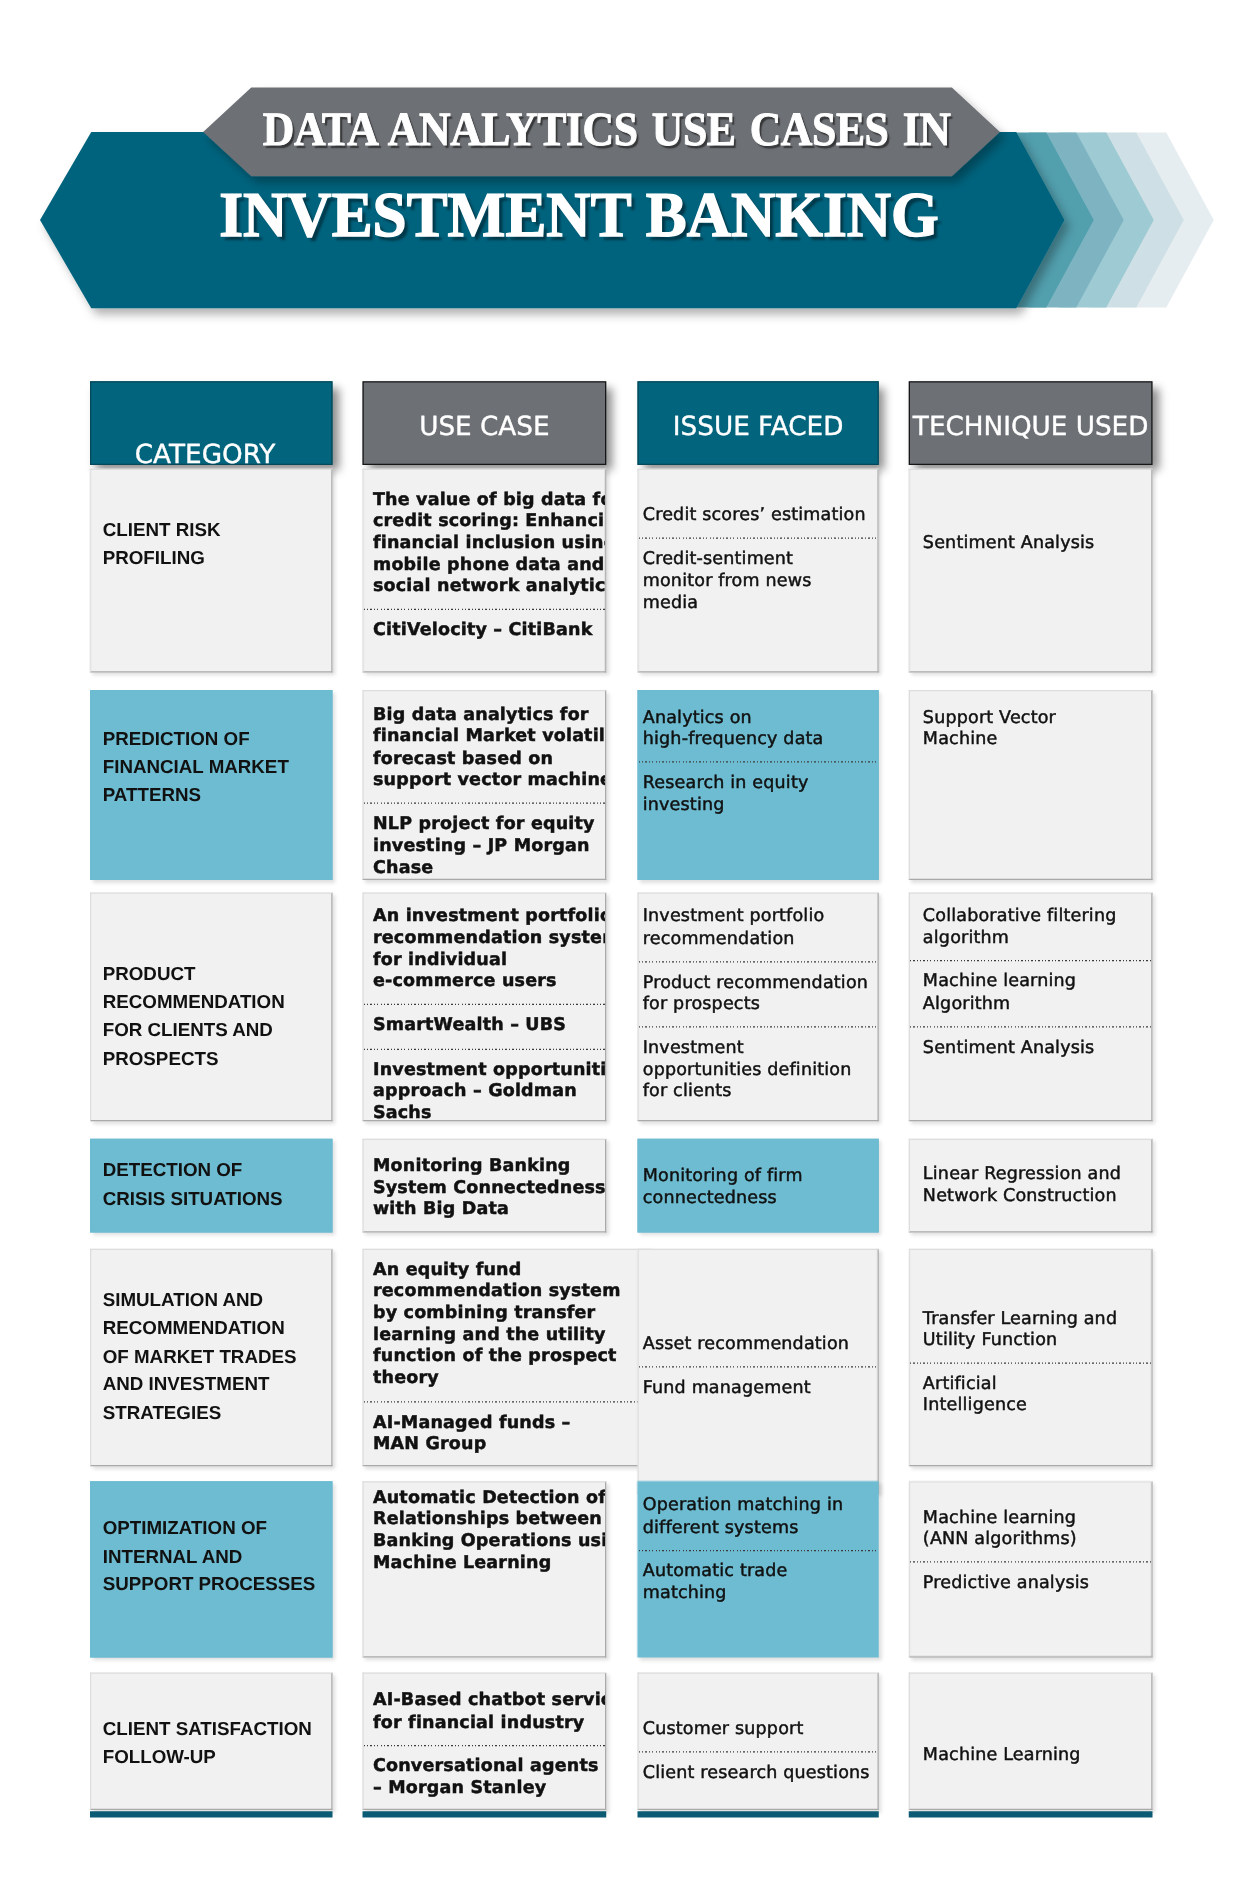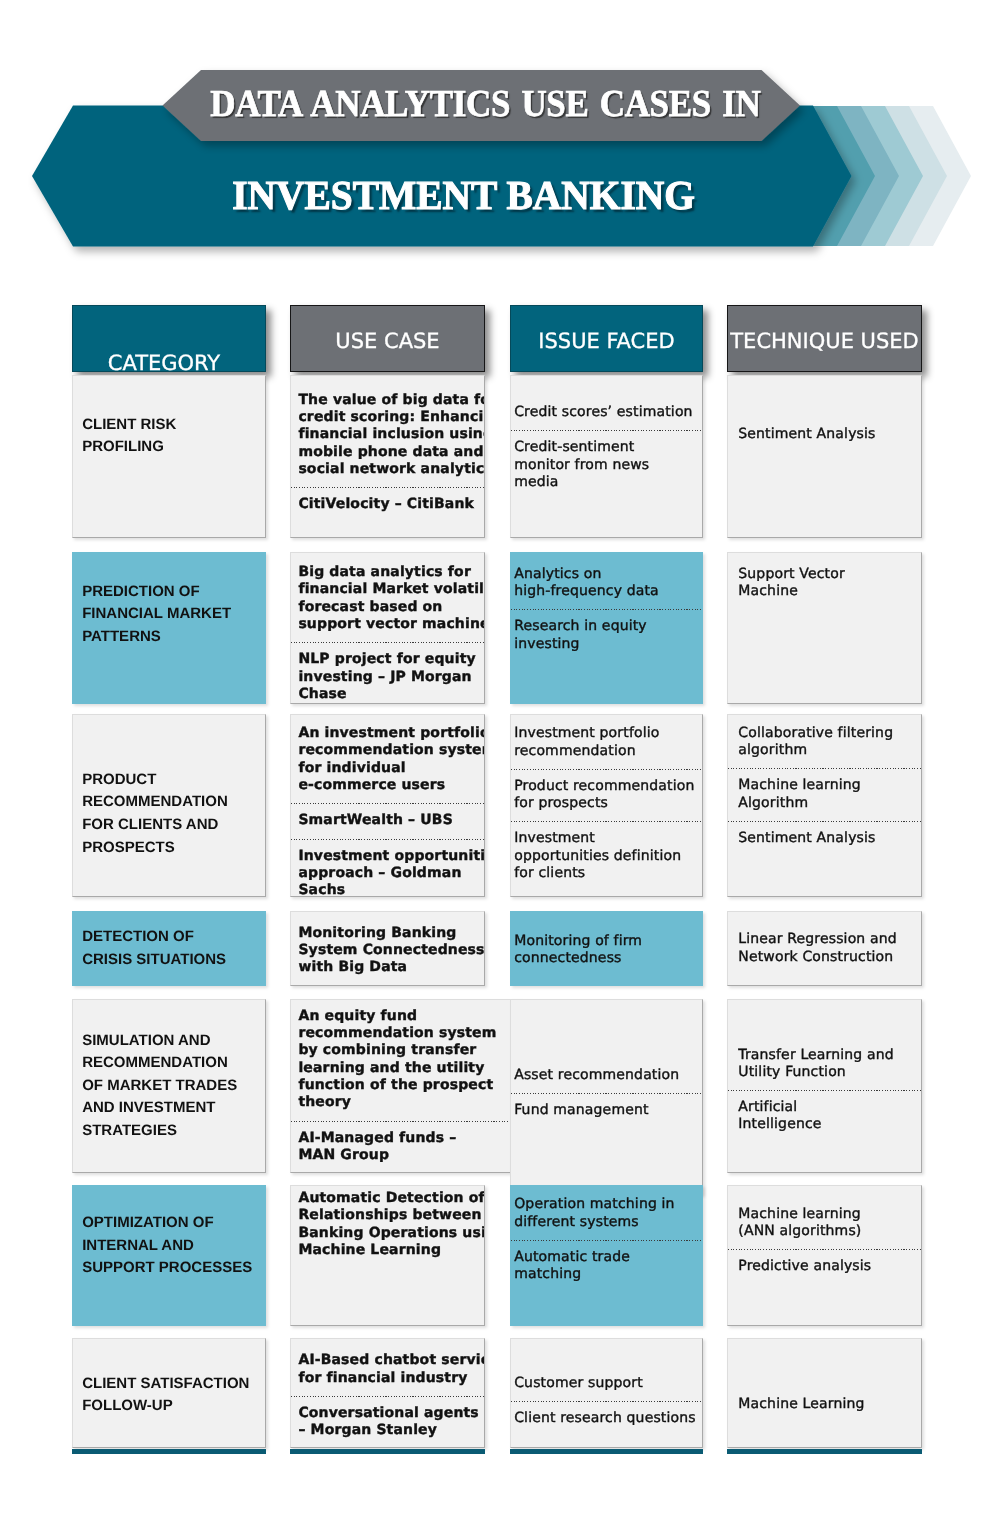--- a/index.html
+++ b/index.html
@@ -22,21 +22,21 @@
     position:absolute;
     font-family:"Liberation Serif", serif;
     font-weight:bold;
     color:#ffffff;
     white-space:pre;
     text-align:center;
   }
   .ttl span { display:inline-block; transform-origin:center center; }
   #title-sub { left:0; top:85.4px; width:971px; font-size:38.1px; line-height:38px; }
   #title-sub span { word-spacing:3.2px; letter-spacing:-0.38px; transform:scaleX(0.919); -webkit-text-stroke:0.75px #ffffff; text-shadow:2px 2px 1px rgba(35,35,35,0.75); }
-  #title-main { left:0; top:166px; width:927px; font-size:41px; line-height:58px; }
+  #title-main { left:0; top:144px; width:927px; font-size:51px; line-height:58px; }
   #title-main span { transform:scaleX(0.962); -webkit-text-stroke:1.1px #ffffff; text-shadow:3px 3px 2px rgba(0,35,48,0.7); }
 
   
   .col-head {
     position:absolute;
     color:#ffffff;
     display:flex; align-items:center; justify-content:center;
     box-shadow: 5px 5px 7px rgba(0,0,0,0.45);
     border:1px solid rgba(0,0,0,0.80);
   }

